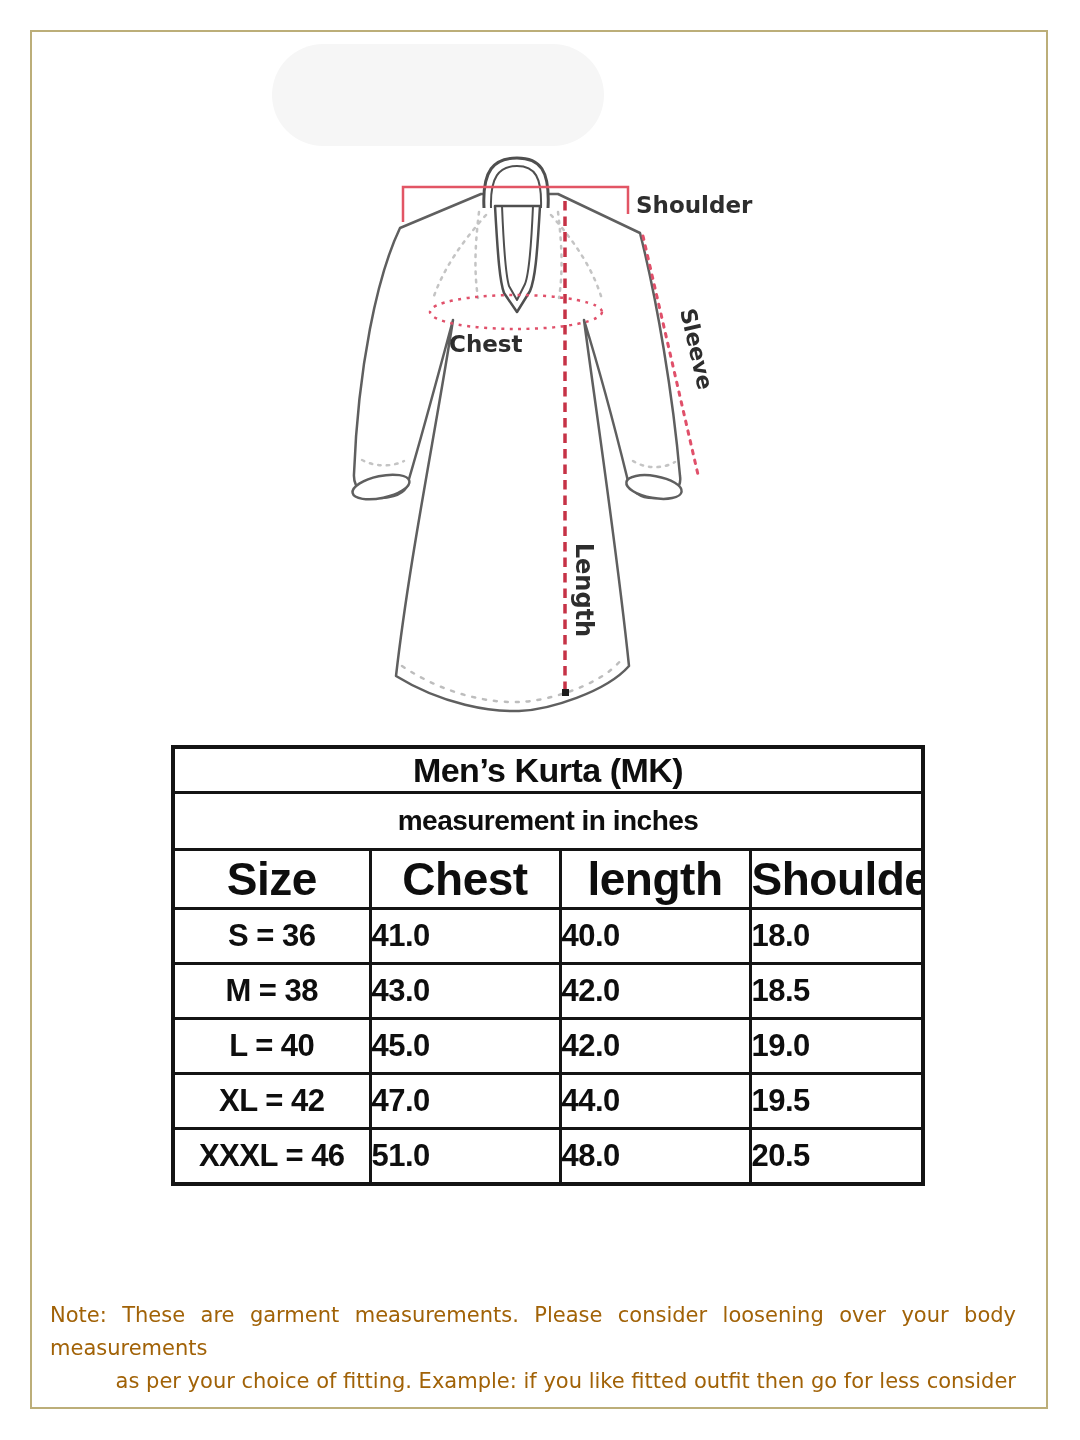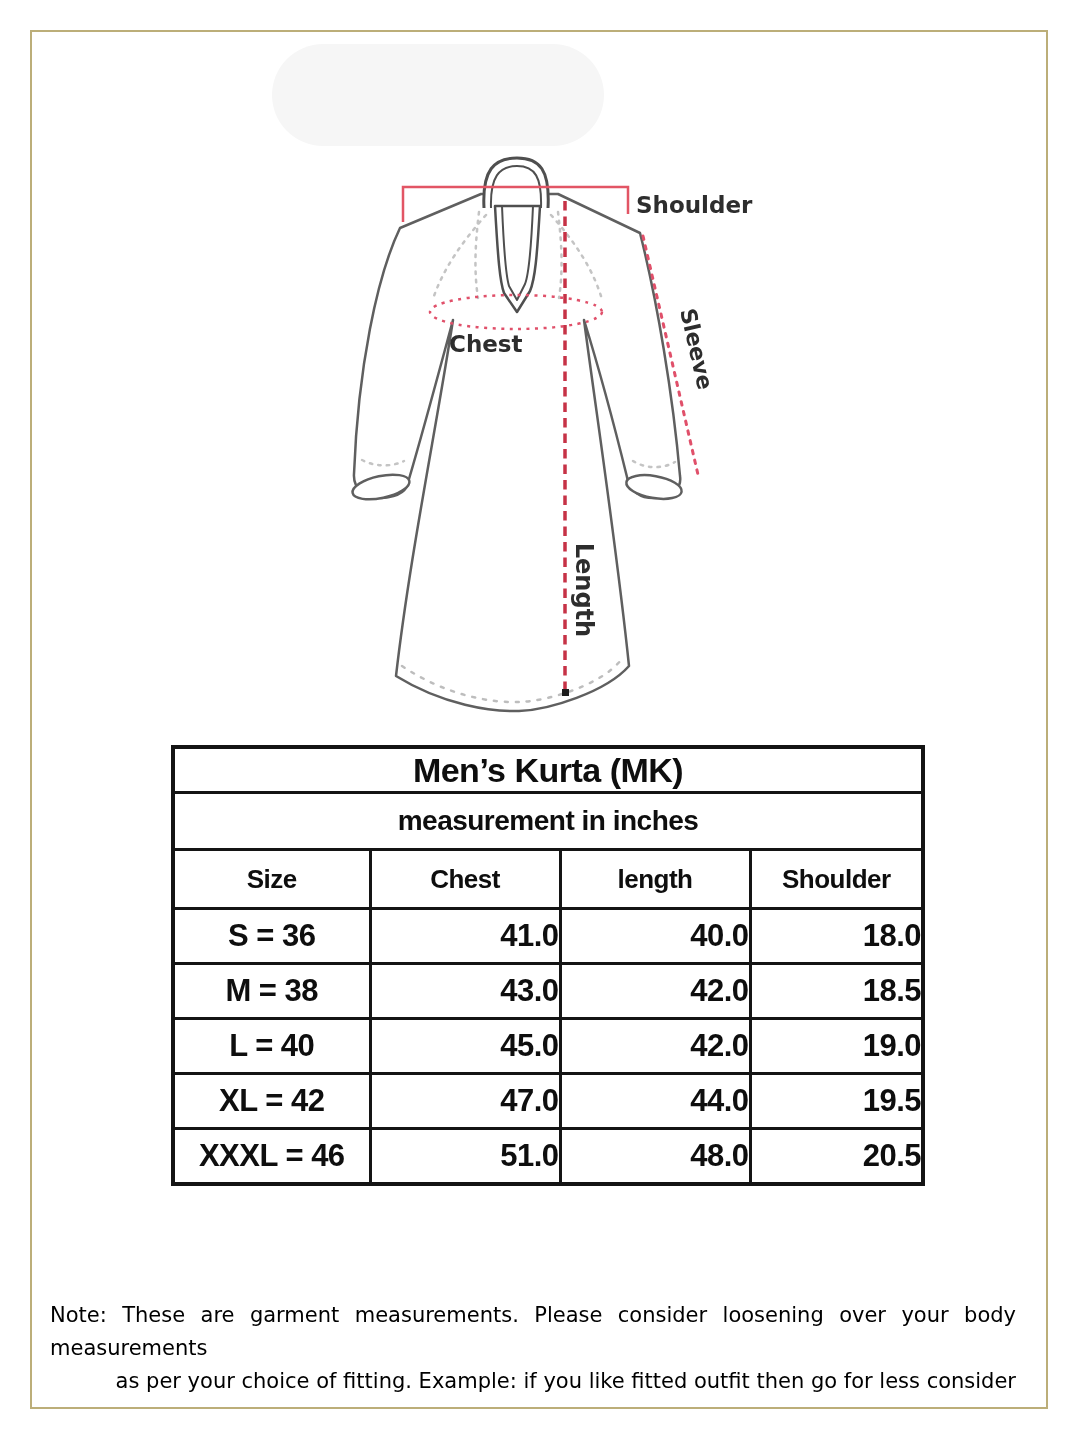--- a/index.html
+++ b/index.html
@@ -53,43 +53,43 @@
   td.chart-subtitle {
     height: 54px;
     text-align: center;
     font-weight: bold;
     font-size: 28px;
   }
   th.col-header {
     height: 56px;
     text-align: center;
     font-weight: bold;
-    font-size: 26px;
+    font-size: 46px;
   }
   td.size-cell {
     height: 52px;
     text-align: center;
     padding-left: 12px;
     font-weight: bold;
     font-size: 31px;
   }
   td.value-cell {
     height: 52px;
-    text-align: right;
+    text-align: left;
     font-weight: bold;
     font-size: 31px;
   }
   .note {
     position: absolute;
     left: 50px; top: 1299px;
     width: 966px;
     font-family: "DejaVu Sans", sans-serif;
     font-size: 21px;
     line-height: 33px;
-    color: #000000;
+    color: #a16207;
   }
   .note-line1 { text-align: justify; text-align-last: justify; }
   .note-line2 { text-align: right; }
 </style>
 </head>
 <body>
 
 <div class="page">
 
   <div class="frame"></div>

